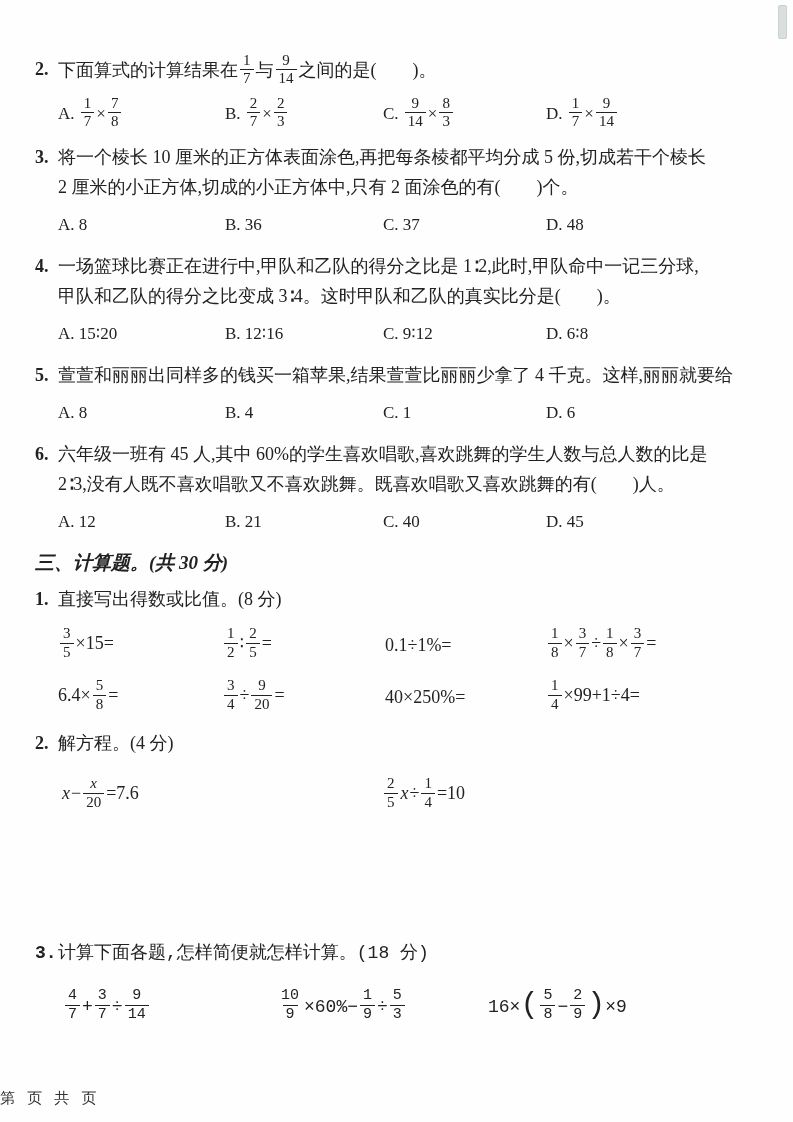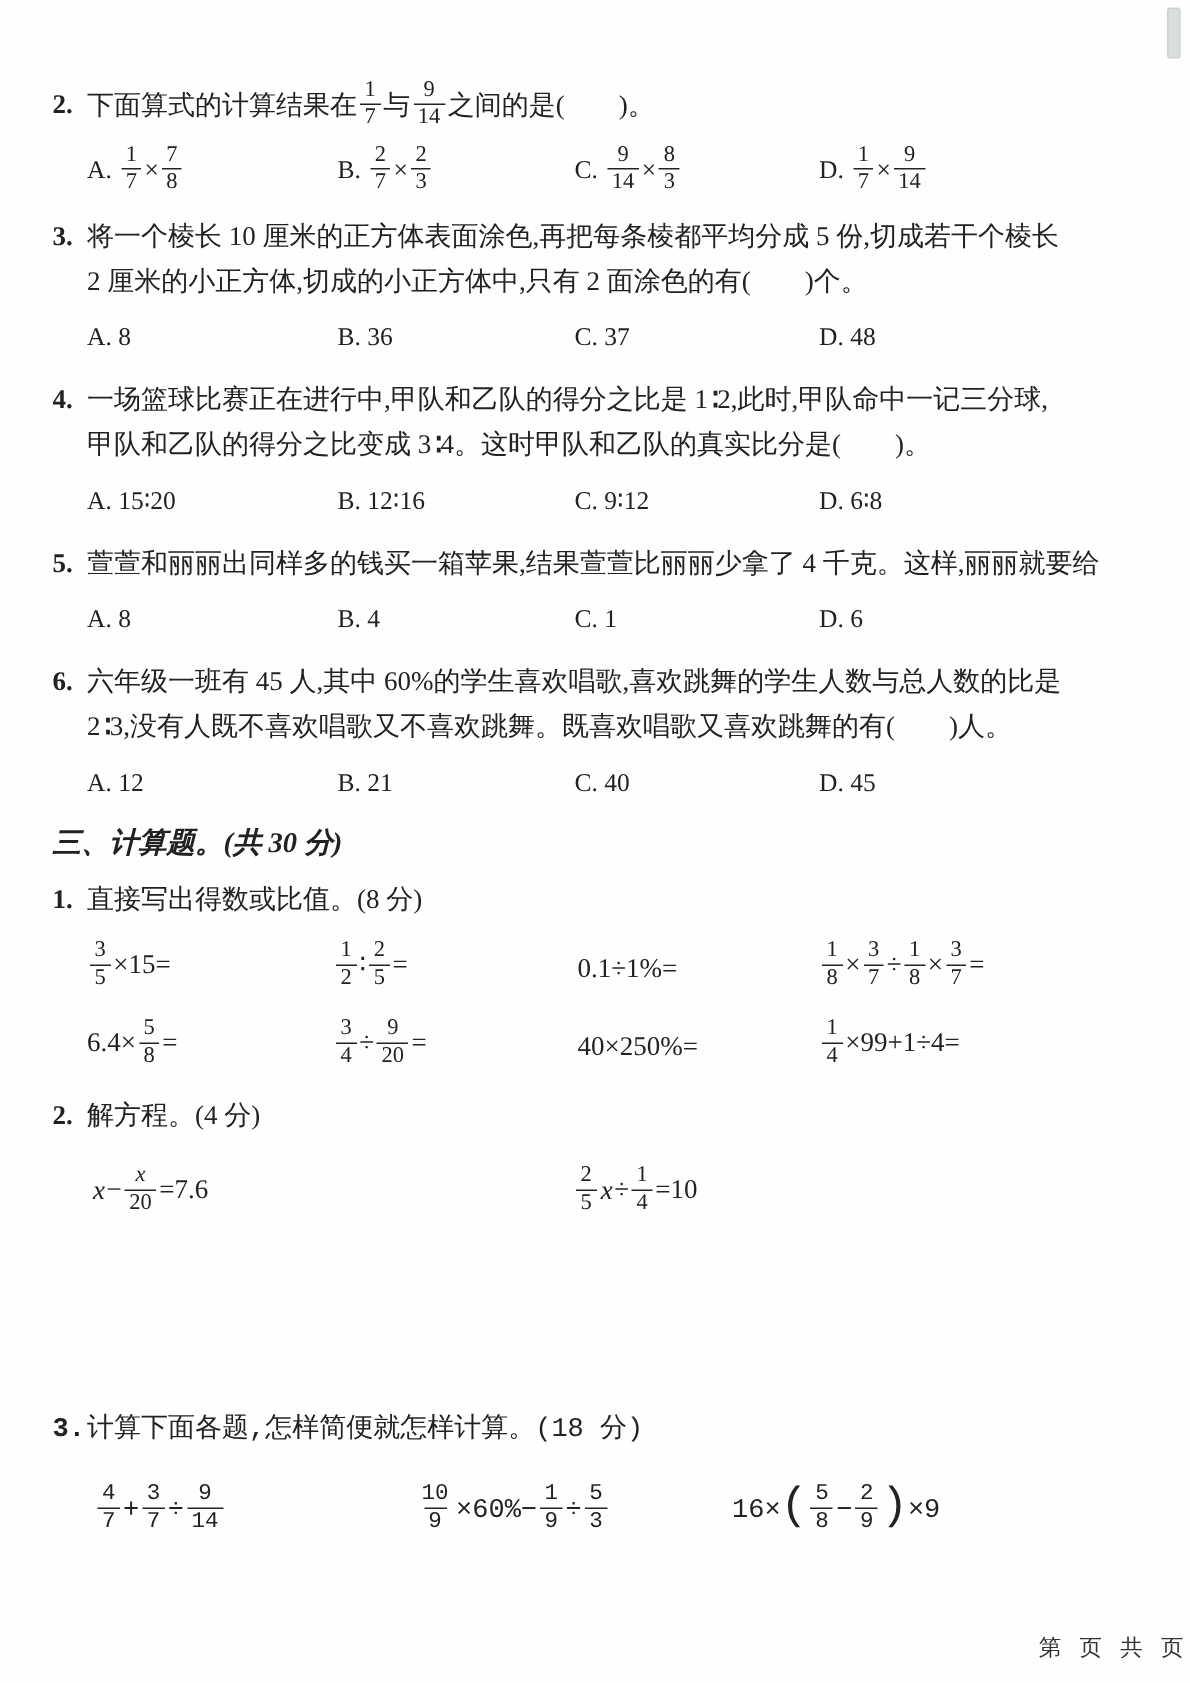--- a/index.html
+++ b/index.html
@@ -65,21 +65,21 @@
     vertical-align:middle; font-size:15px; line-height:1.15;
     margin:0 2px; position:relative; top:-2px; text-align:center;
   }
   .frac .num { padding:0 3px; }
   .frac .den { border-top:1.3px solid #222; padding:0 3px; }
   .var { font-style:italic; padding:0 1px; }
   .bigp { font-size:30px; vertical-align:middle; position:relative; top:-2px; line-height:0; font-weight:normal; }
 
   .footer {
     position:absolute; bottom:14px; left:0; width:100%;
-    text-align:right; font-size:15px; letter-spacing:4px; color:#333;
+    text-align:left; font-size:15px; letter-spacing:4px; color:#333;
     font-family:"Liberation Sans","DejaVu Sans",sans-serif;
     margin-top:13px;
   }
 </style>
 </head>
 <body>
 
 <div class="page">
 
   <div class="scroll-thumb"></div>

